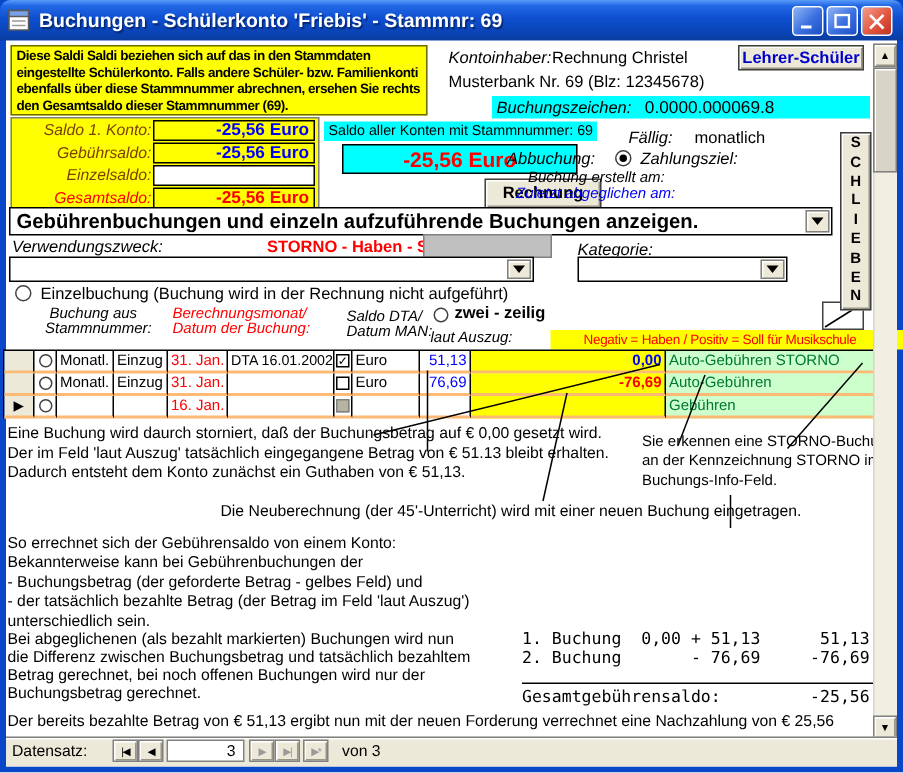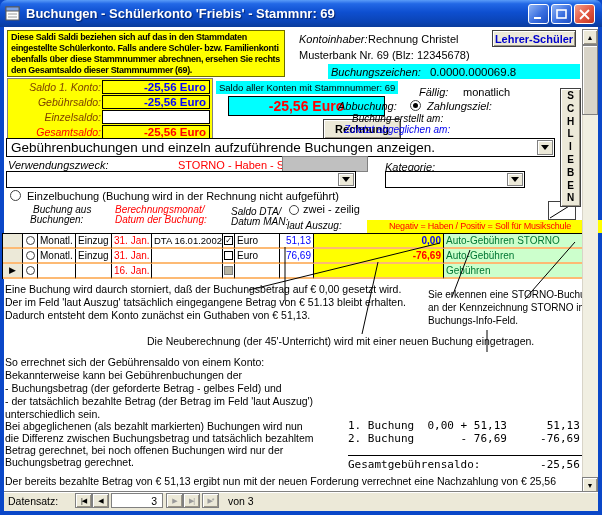--- a/index.html
+++ b/index.html
@@ -13,21 +13,21 @@
     display:flex;align-items:center;padding-left:5px;color:#fff;font-weight:bold;font-size:13px;
     text-shadow:1px 1px 1px #04246e;white-space:nowrap}
   .wicon{width:16px;height:16px;margin-right:5px;flex:0 0 auto}
   .tbtns{position:absolute;right:7px;top:4px;display:flex;gap:2px}
   .tb{width:21px;height:20px;border:1px solid #fff;border-radius:3px;display:flex;align-items:center;justify-content:center}
   .tb.bmin,.tb.bmax{background:linear-gradient(135deg,#8FB4F4 0%,#3A6FE0 55%,#1D4FC4 100%)}
   .tb.bclose{background:linear-gradient(135deg,#F4A08C 0%,#E25640 55%,#C03420 100%)}
   .contentbg{left:4px;top:27px;width:594px;height:484px;background:#fff}
   
   .it{font-style:italic}
-  .b{font-weight:normal}
+  .b{font-weight:bold}
   .pre{white-space:pre}
   .nw{white-space:nowrap}
   .t{font-size:10.5px;white-space:nowrap}
   .lbl{font-size:11px;white-space:nowrap}
   .btn{background:#ECE9D8;border:1px solid #404040;box-shadow:inset 1px 1px 0 #fff,inset -1px -1px 0 #9a9587;
        display:flex;align-items:center;justify-content:center;font-weight:bold;font-size:11px;cursor:default}
   .btn.dis{color:#9a9a9a;border:1px solid #9a9a9a;box-shadow:inset 1px 1px 0 #fff}
   .combo{background:#fff;border:1px solid #000}
   .combo .ctext{position:absolute;left:4px;top:1px;right:18px;overflow:hidden;white-space:nowrap}
   .carrow{position:absolute;right:1px;top:1px;bottom:1px;width:16px;background:#ECE9D8;
@@ -170,21 +170,21 @@
   <div class="abs combo" style="left:385px;top:171px;width:140px;height:17px">
     <span class="carrow">
         <span class="tri"></span>
       </span>
   </div>
 
   <span class="abs radio" style="left:10px;top:190px"></span>
   <span class="abs lbl" style="left:27px;top:190px">Einzelbuchung (Buchung wird in der Rechnung nicht aufgeführt)</span>
 
   <span class="abs hdr" style="left:33px;top:204px">Buchung aus</span>
-  <span class="abs hdr" style="left:30px;top:214px">Buchungen:</span>
+  <span class="abs hdr" style="left:30px;top:214px">Stammnummer:</span>
   <span class="abs hdr red" style="left:115px;top:204px">Berechnungsmonat/</span>
   <span class="abs hdr red" style="left:115px;top:214px">Datum der Buchung:</span>
   <span class="abs hdr" style="left:231px;top:206px">Saldo DTA/</span>
   <span class="abs hdr" style="left:231px;top:216px">Datum MAN:</span>
   <span class="abs radio" style="left:289px;top:205px;width:10px;height:10px"></span>
   <span class="abs lbl b" style="left:303px;top:203px">zwei - zeilig</span>
   <span class="abs hdr" style="left:287px;top:220px">laut Auszug:</span>
   <div class="abs nw" style="left:367px;top:220px;width:245px;height:13px;background:#FFFF00;color:#FF0000;font-size:9px;letter-spacing:-0.2px;padding:1px 0 0 22px">Negativ = Haben / Positiv = Soll für Musikschule</div>
 
   <div class="abs" style="left:548px;top:201px;width:28px;height:19px;background:#fff;border:1px solid #404040">

